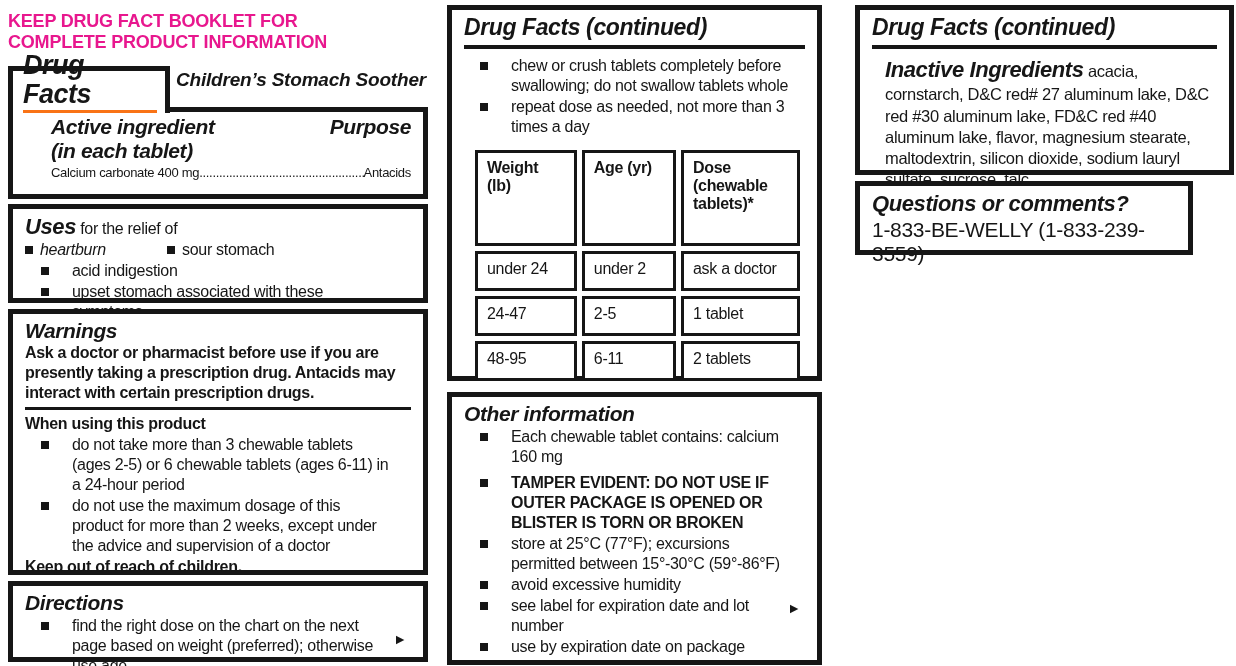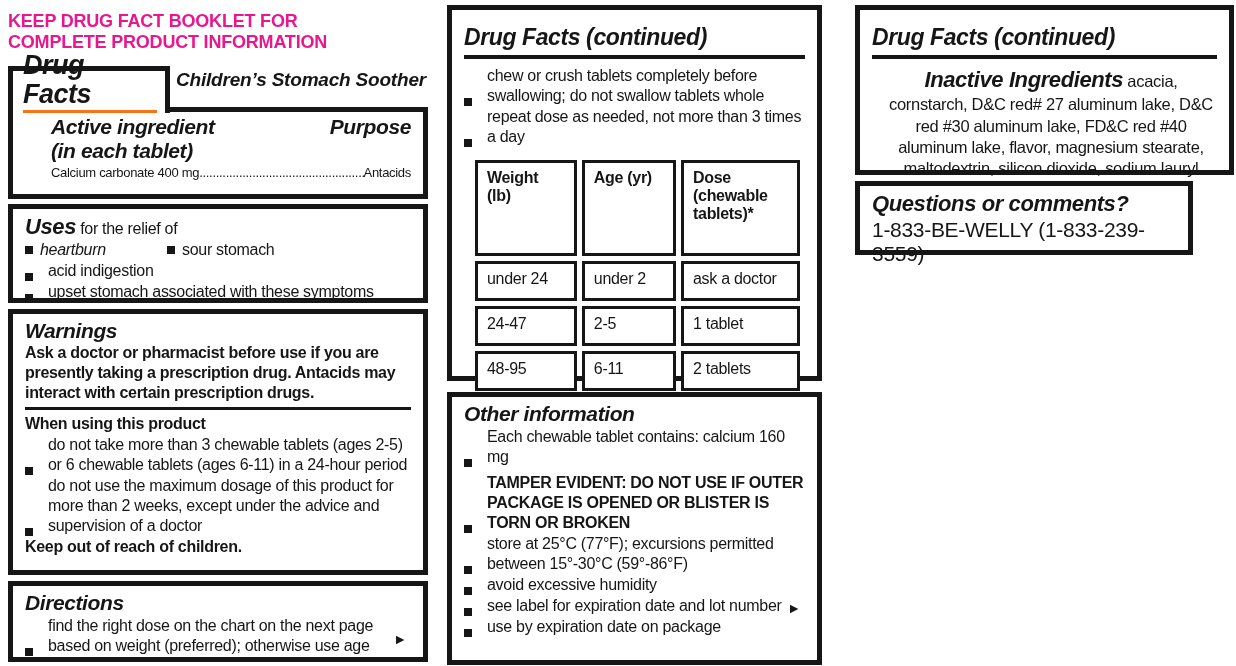--- a/index.html
+++ b/index.html
@@ -22,26 +22,26 @@
   .df-tab{position:absolute;left:8px;top:66px;width:162px;height:47px;box-sizing:border-box;
           background:#fff;border:5px solid #161616;border-bottom:none;z-index:3;
           display:flex;align-items:flex-end;padding:0 8px 0 10px;}
   .df-title{font-size:27px;font-weight:bold;font-style:italic;letter-spacing:-0.5px;
             border-bottom:3px solid #f97316;width:100%;padding-bottom:2px;line-height:1.05;}
 
   
   .txt{font-size:16px;line-height:1.25;letter-spacing:-0.3px;}
   .bold{font-weight:bold;}
   .sec-h{font-size:21px;font-weight:bold;font-style:italic;letter-spacing:-0.4px;line-height:1.15;}
-  .panel-title{font-size:23px;font-weight:bold;font-style:italic;letter-spacing:-0.4px;line-height:1.1;margin-top:10px;}
+  .panel-title{font-size:23px;font-weight:bold;font-style:italic;letter-spacing:-0.4px;line-height:1.1;}
   .title-rule{border-top:4px solid #161616;margin:5px 0 7px 0;}
   .w-rule{border-top:3px solid #161616;margin:4px 0 4px 0;}
 
   
-  .b-row{display:flex;gap:15px;margin:1px 0;align-items:flex-end;}
+  .b-row{display:flex;gap:23px;margin:1px 16px;}
   .sq{width:8px;height:8px;background:#161616;flex:none;margin-top:6px;}
   .b-txt{flex:1;min-width:0;}
   .cols{display:flex;margin:1px 0;}
   .col-item{display:flex;gap:7px;}
   .col-item.first{width:142px;flex:none;font-style:italic;}
 
   
   .ai-head{display:flex;justify-content:space-between;}
   .ai-line{display:flex;align-items:baseline;font-size:13px;letter-spacing:-0.3px;margin-top:2px;}
   .ai-dots{flex:1;min-width:0;overflow:hidden;white-space:nowrap;}
@@ -61,21 +61,21 @@
   .box-active{left:8px;top:107px;width:420px;height:92px;z-index:1;padding-top:3px;padding-left:38px;}
   .box-uses{left:8px;top:204px;width:420px;height:99px;}
   .box-warn{left:8px;top:309px;width:420px;height:266px;}
   .box-dir{left:8px;top:581px;width:420px;height:81px;}
   .box-mid1{left:447px;top:5px;width:375px;height:376px;}
   .box-mid2{left:447px;top:392px;width:375px;height:273px;}
   .box-r1{left:855px;top:5px;width:379px;height:170px;}
   .box-r2{left:855px;top:181px;width:338px;height:74px;}
 
   .phone{font-size:21px;letter-spacing:-0.3px;margin-top:2px;}
-  .inactive-p{font-size:16.5px;line-height:1.28;letter-spacing:-0.3px;margin:2px 0 0 13px;text-align:center;}
+  .inactive-p{font-size:16.5px;line-height:1.28;letter-spacing:-0.3px;margin:2px 0 0 13px;}
   .inactive-h{font-size:22px;font-weight:bold;font-style:italic;letter-spacing:-0.4px;}
   .uses-h{font-size:22px;} .mt6{margin-top:6px;}
 </style>
 </head>
 <body>
 
 <div class="canvas">
 
   <div class="notice">
     <div>KEEP DRUG FACT BOOKLET FOR</div>

